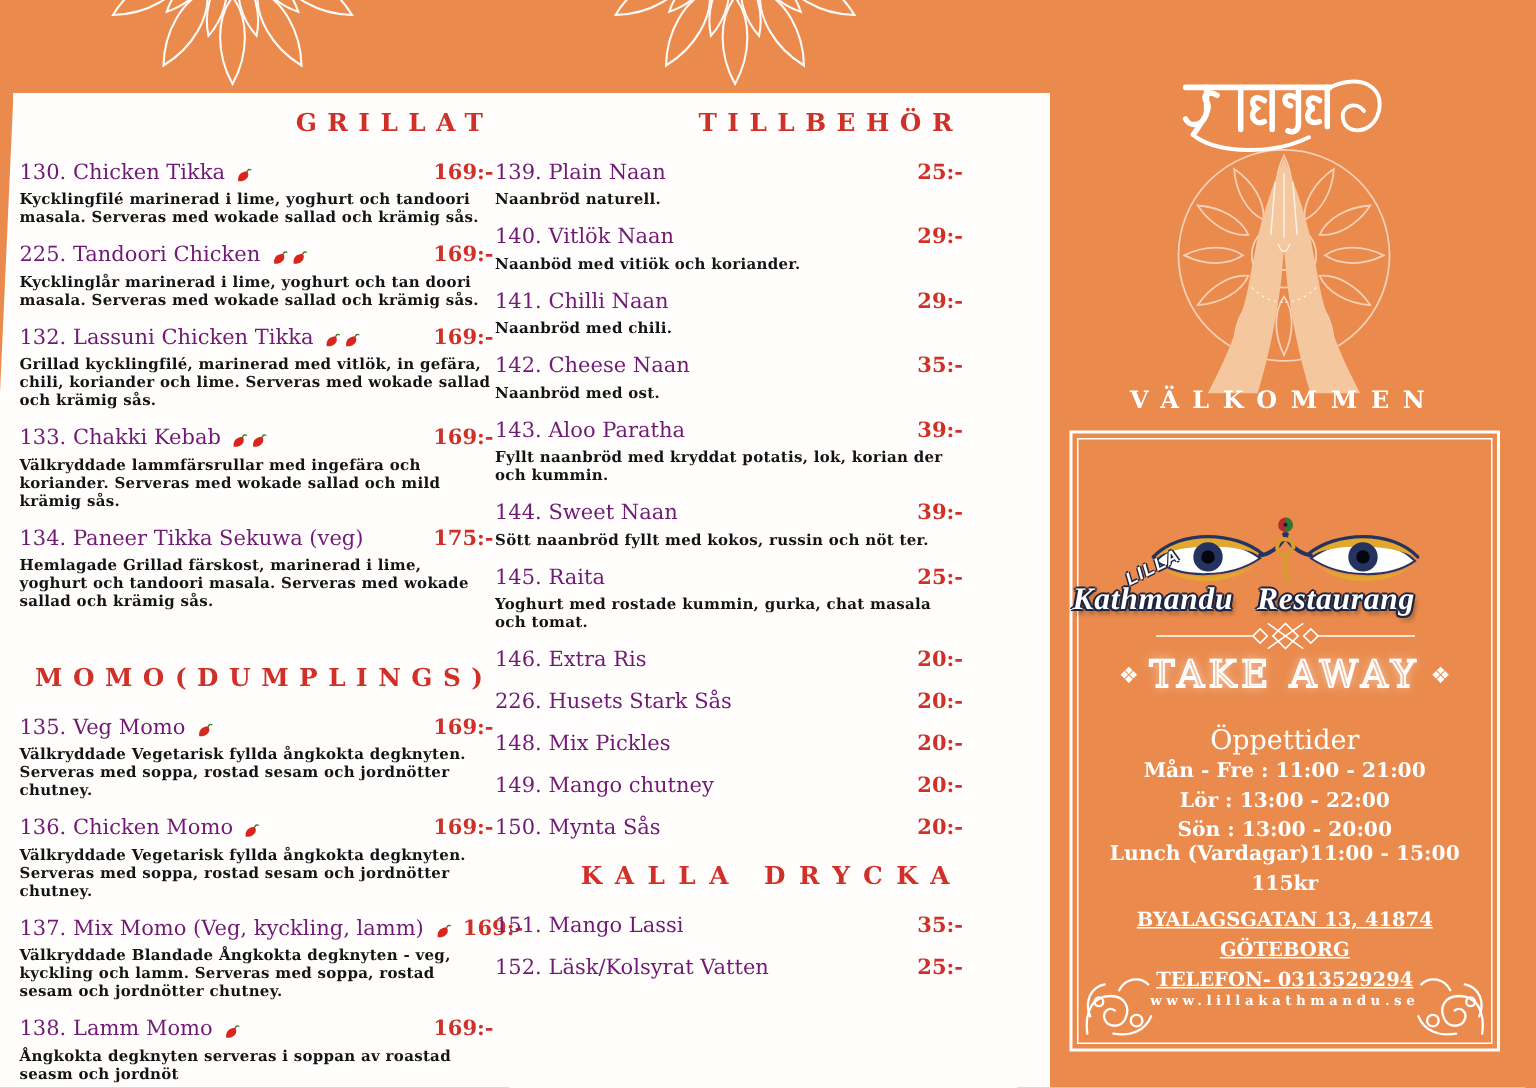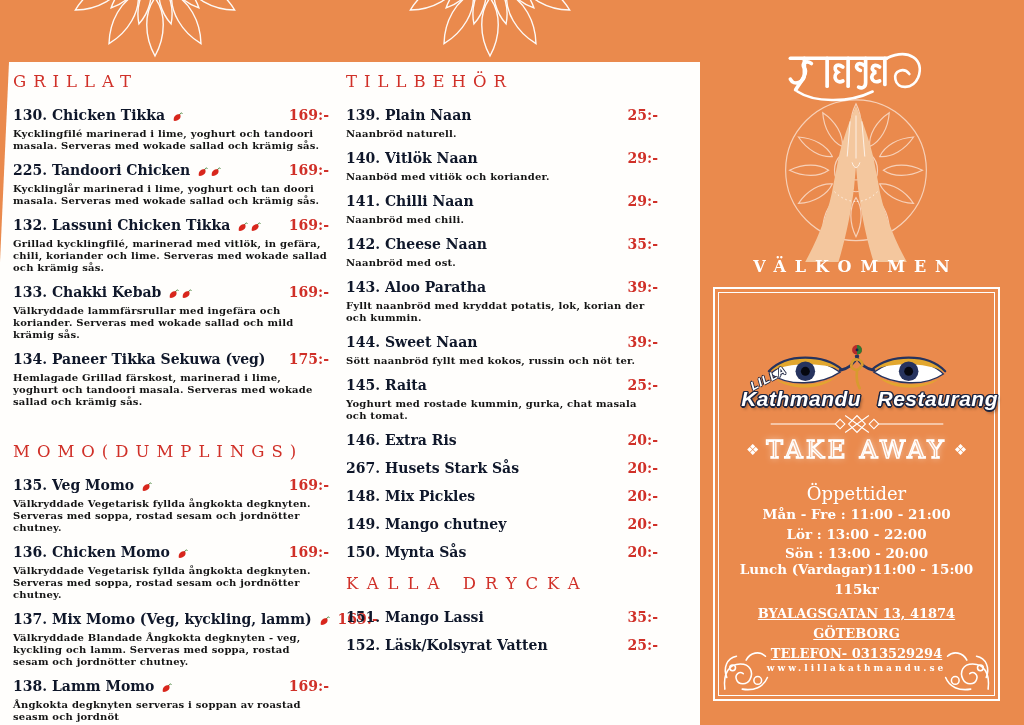--- a/index.html
+++ b/index.html
@@ -11,50 +11,50 @@
   
   .sheet{position:absolute;left:0;top:62px;width:700px;height:663px;background:#FFFEFC;}
   .wedge{position:absolute;left:0;top:62px;width:9px;height:200px;background:#EA8A4D;
          clip-path:polygon(0 0,100% 0,0 100%);}
   
   .mtop{position:absolute;top:-136px;width:200px;height:200px;pointer-events:none;}
   .mtop.m1{left:55px;} .mtop.m2{left:390px;}
   
   .col{position:absolute;top:70px;}
   #col-left{left:13px;width:316px;}
-  #col-mid{left:346px;width:312px;}
-  .shead{margin:2px 0 16px;text-align:left;color:#D03028;font-weight:400;
+  #col-mid{left:330px;width:312px;}
+  .shead{margin:2px 0 16px;text-align:right;color:#D03028;font-weight:700;
          font-size:16.5px;letter-spacing:7px;white-space:nowrap;}
   .shead.momo{margin-top:34px;}
   .shead.kalla{margin-top:14px;letter-spacing:9px;}
   .item{margin-bottom:10px;}
   .item.bare{margin-bottom:12px;}
   .row{display:flex;align-items:baseline;gap:7px;}
-  .t{color:#0f172a;font-weight:700;font-size:14px;white-space:nowrap;}
+  .t{color:#701a75;font-weight:400;font-size:14px;white-space:nowrap;}
   .p{margin-left:auto;color:#D03028;font-weight:700;font-size:14px;white-space:nowrap;}
   .d{margin-top:5px;font-size:10px;font-weight:700;color:#141414;line-height:1.2;letter-spacing:.2px;}
   .chilies{display:flex;gap:1px;align-self:center;margin-top:3px;}
   .chili{display:block;}
   
   #right{position:absolute;left:700px;top:0;width:312px;height:725px;color:#fff;}
   .swagatam{position:absolute;top:46px;left:50%;transform:translateX(-50%);}
   .hands{position:absolute;top:94px;left:50%;transform:translateX(-50%);}
   .valkommen{position:absolute;top:257px;width:100%;text-align:center;
              font-weight:700;font-size:16px;letter-spacing:9px;white-space:nowrap;}
   .box{position:absolute;left:13px;right:12px;top:287px;bottom:24px;border:2px solid #fff;}
   .box::before{content:"";position:absolute;inset:3px;border:1px solid #fff;pointer-events:none;}
   .box > *{position:absolute;left:0;right:0;text-align:center;}
   .logo-wrap{top:52px;height:112px;}
   .eyes{position:absolute;left:50%;top:0;transform:translateX(-50%);}
   .lilla{position:absolute;left:34px;top:30px;transform:rotate(-27deg);
          font-family:"Liberation Sans","DejaVu Sans",sans-serif;font-style:italic;font-weight:700;
          font-size:12px;letter-spacing:1px;
          text-shadow:-1px 0 #1d2540,1px 0 #1d2540,0 -1px #1d2540,0 1px #1d2540;}
-  .kname{position:absolute;top:46px;left:0;right:0;text-align:right;
-         font-family:Liberation Sans, sans-serif;font-style:italic;font-weight:700;
+  .kname{position:absolute;top:46px;left:0;right:0;text-align:left;
+         font-family:Liberation Serif, serif;font-style:italic;font-weight:700;
          font-size:21px;word-spacing:10px;letter-spacing:.5px;color:#fff;
          text-shadow:-1.5px 0 #1d2540,1.5px 0 #1d2540,0 -1.5px #1d2540,0 1.5px #1d2540,
                      -1px -1px #1d2540,1px 1px #1d2540,-1px 1px #1d2540,1px -1px #1d2540,
                      2px 3px 3px rgba(0,0,0,.35);}
   .divider{top:124px;display:flex;justify-content:center;}
   .takeaway{top:146px;font-weight:400;font-size:25px;letter-spacing:3px;white-space:nowrap;
             color:rgba(255,255,255,.28);-webkit-text-stroke:1.3px #fff;
             text-shadow:0 0 7px rgba(255,255,255,.85);}
   .takeaway .orn{font-size:15px;-webkit-text-stroke:0;color:#fff;vertical-align:3px;
                  text-shadow:none;margin:0 7px;letter-spacing:0;}
@@ -323,21 +323,21 @@
     <div class="d">Yoghurt med rostade kummin, gurka, chat masala och tomat.</div>
   </div>
   <div class="item bare">
     <div class="row">
         <span class="t">146. Extra Ris</span>
         <span class="p">20:-</span>
       </div>
   </div>
   <div class="item bare">
     <div class="row">
-        <span class="t">267. Husets Stark Sås</span>
+        <span class="t">226. Husets Stark Sås</span>
         <span class="p">20:-</span>
       </div>
   </div>
   <div class="item bare">
     <div class="row">
         <span class="t">148. Mix Pickles</span>
         <span class="p">20:-</span>
       </div>
   </div>
   <div class="item bare">

